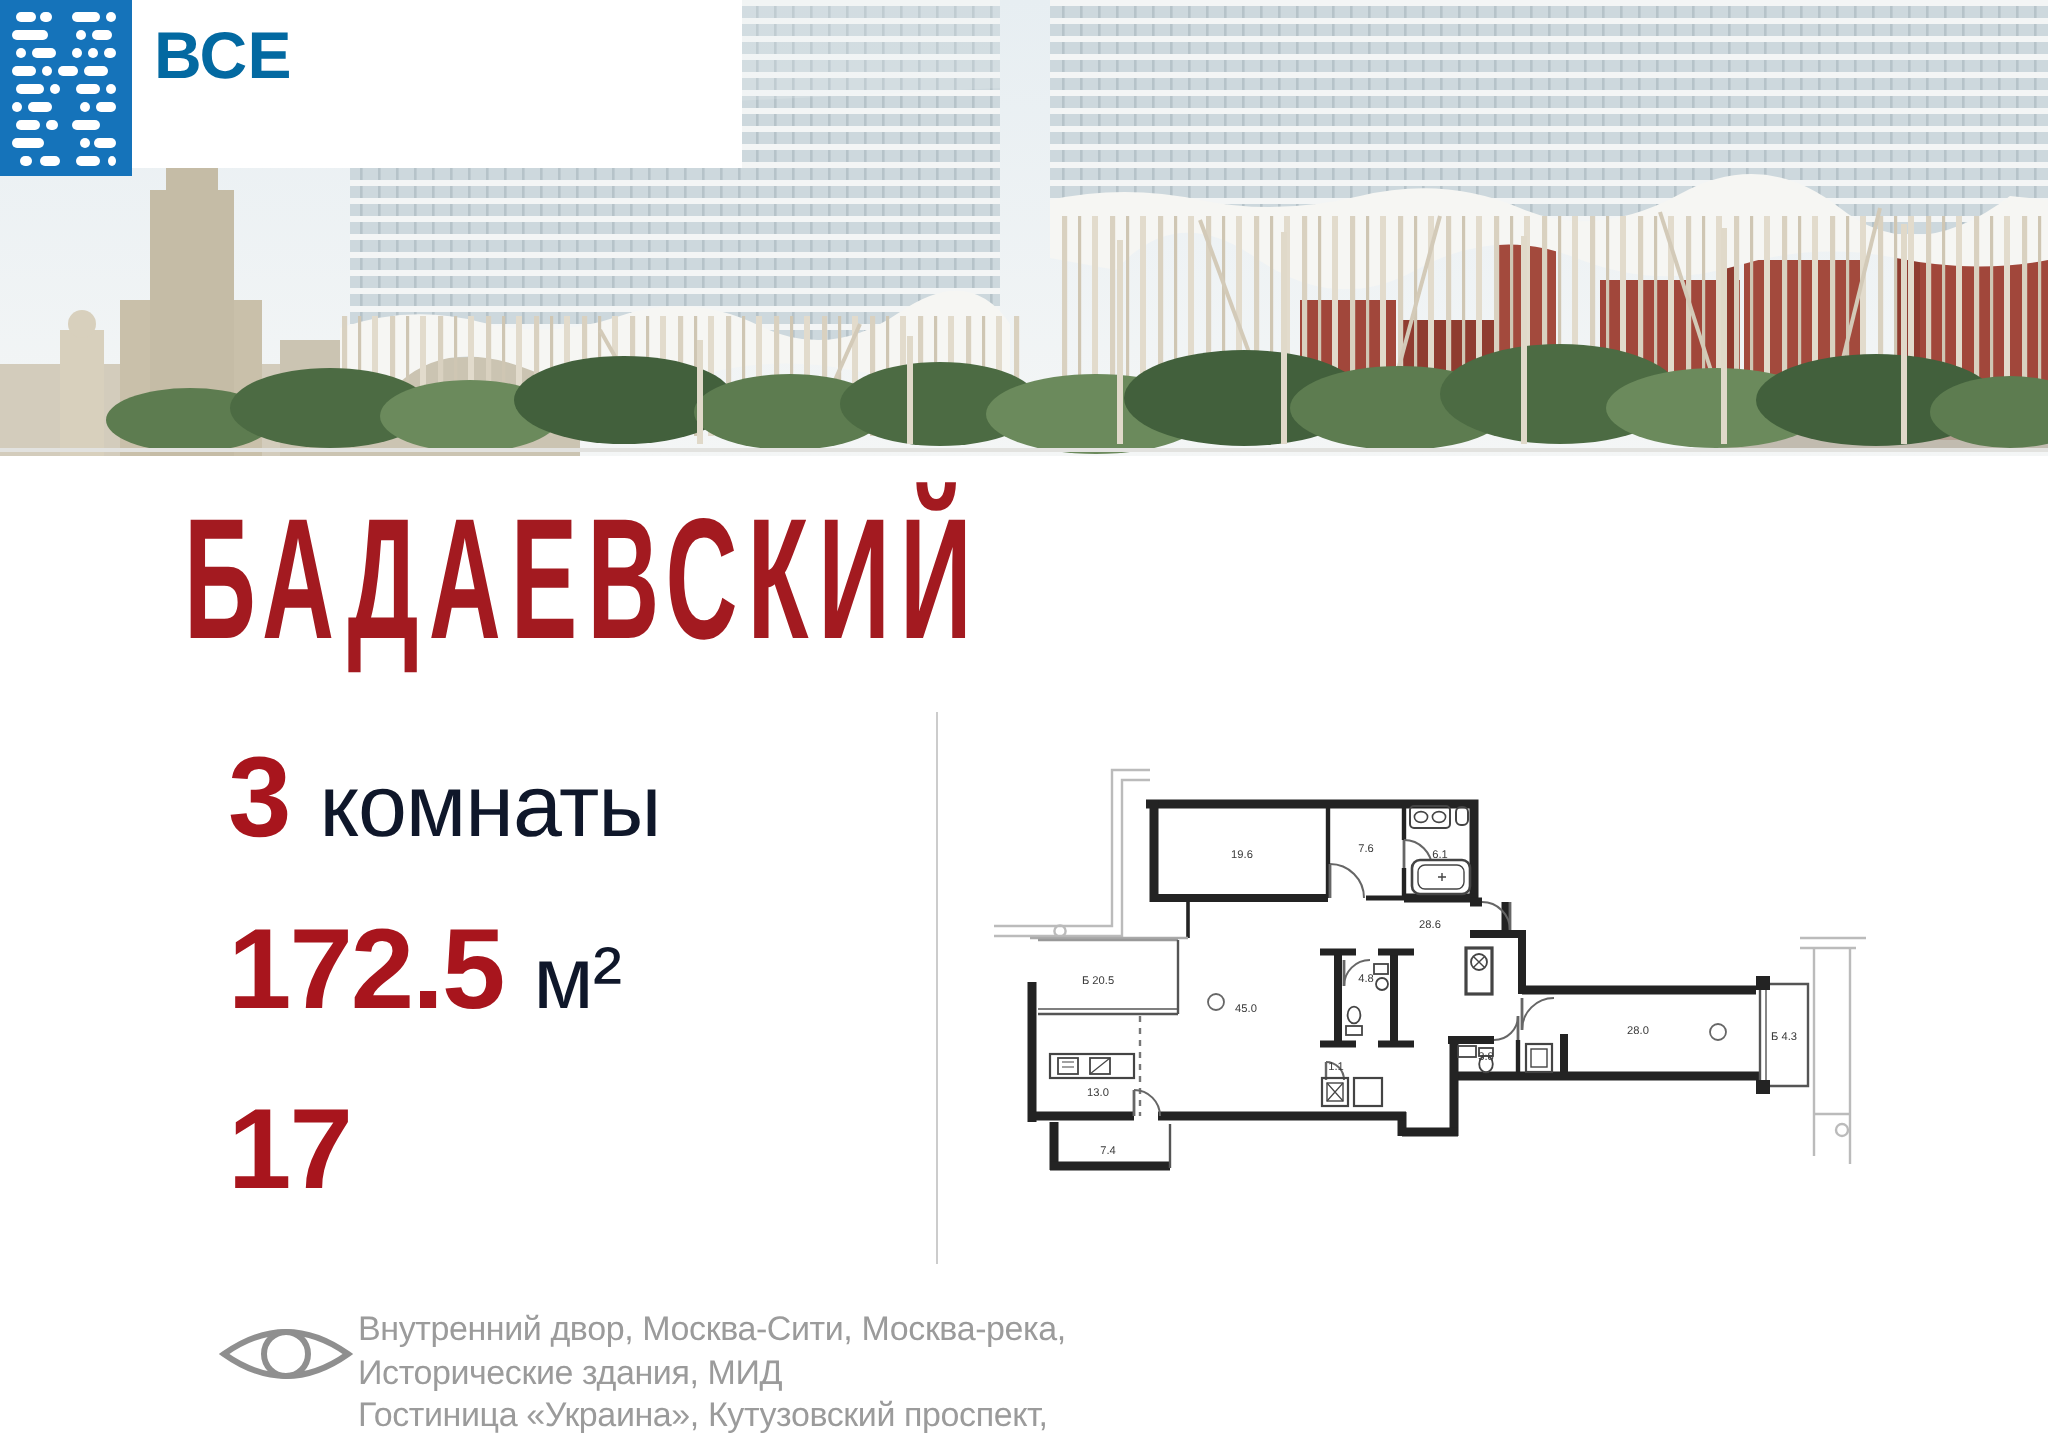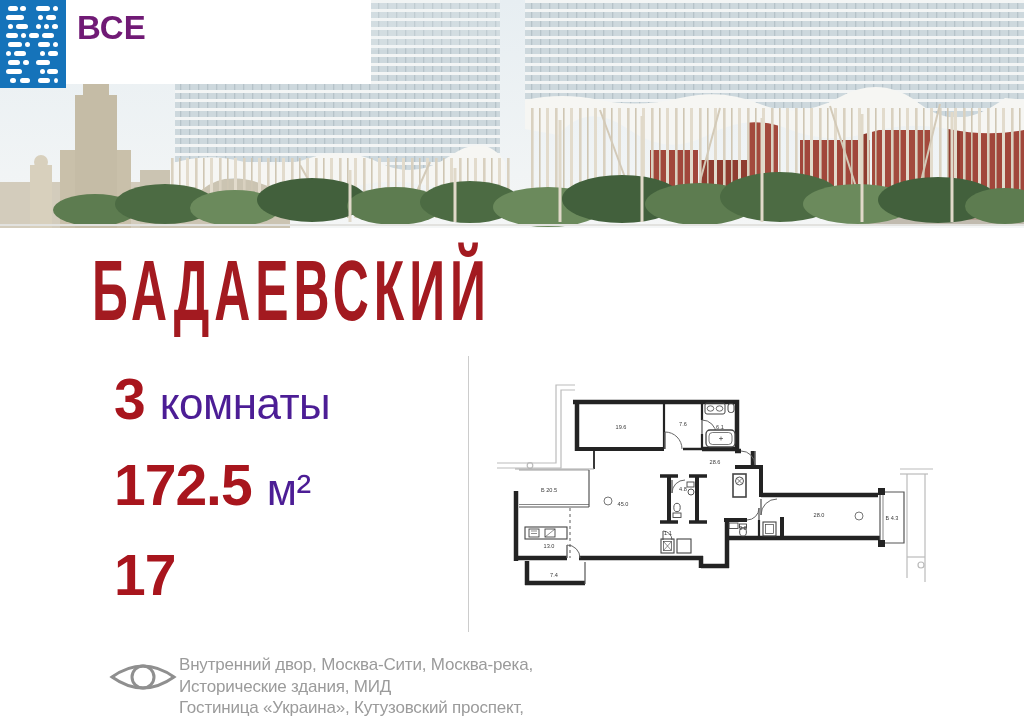--- a/index.html
+++ b/index.html
@@ -7,32 +7,32 @@
        font-family:"Liberation Sans",sans-serif;}
   .card{position:absolute;inset:0;background:#fff;}
 
   
   .photo{position:absolute;left:0;top:0;width:1024px;height:228px;}
 
   
   .logo{position:absolute;left:0;top:0;z-index:5;cursor:pointer;}
   .logo-mark{position:absolute;left:0;top:0;width:66px;height:88px;background:#1573ba;}
   .logo-text-box{position:absolute;left:66px;top:0;width:305px;height:84px;background:#ffffff;
-    color:#701a75;font-weight:bold;font-size:33px;line-height:31px;letter-spacing:0.2px;
+    color:#0369a1;font-weight:bold;font-size:33px;line-height:31px;letter-spacing:0.2px;
     padding:12px 0 0 11px;box-sizing:border-box;white-space:nowrap;}
 
   
   .title{position:absolute;left:92px;top:247px;font-size:86px;line-height:1;font-weight:bold;
     letter-spacing:0.10em;color:#a31a20;transform:scaleX(0.58);transform-origin:left top;
     white-space:nowrap;}
 
   
   .stat{position:absolute;left:114px;display:flex;align-items:baseline;white-space:nowrap;}
   .stat .num{font-size:57px;font-weight:bold;color:#a8151d;letter-spacing:-1px;}
-  .stat .lbl{font-size:44px;color:#4c1d95;margin-left:15px;letter-spacing:-0.5px;}
+  .stat .lbl{font-size:44px;color:#0f172a;margin-left:15px;letter-spacing:-0.5px;}
   .stat.s1{top:366px;} .stat.s2{top:452px;text-align:center;} .stat.s3{top:542px;}
 
   
   .divider{position:absolute;left:468px;top:356px;width:1px;height:276px;background:#cccccc;}
 
   
   .plan{position:absolute;left:497px;top:372px;width:436px;height:226px;}
   .room-label{font-family:"Liberation Sans",sans-serif;font-size:5.6px;fill:#3a3a3a;text-anchor:middle;}
 
   

